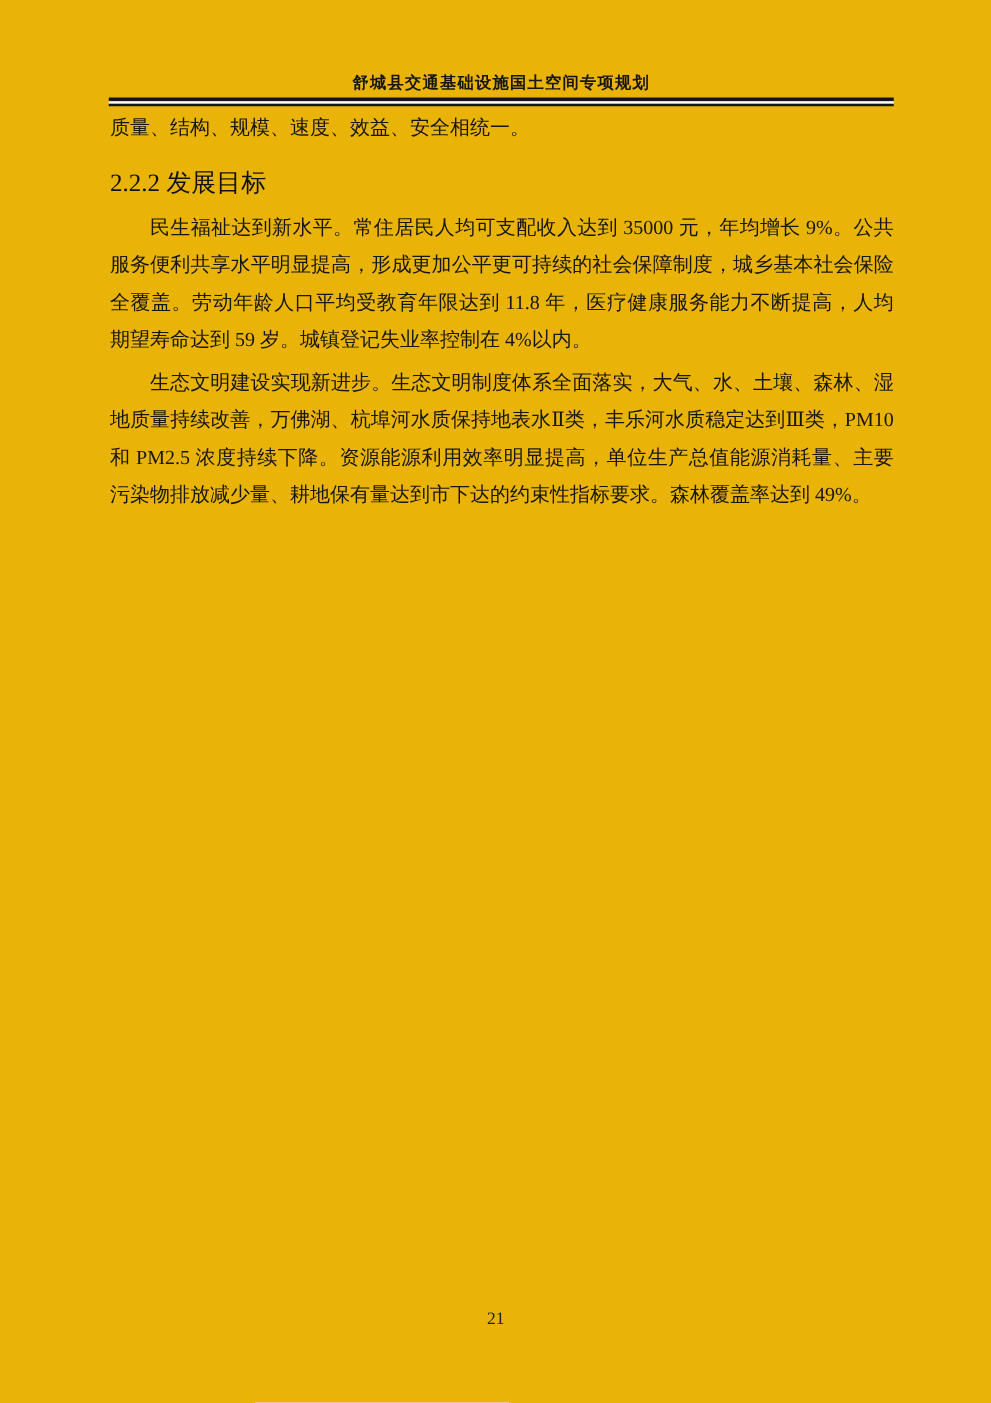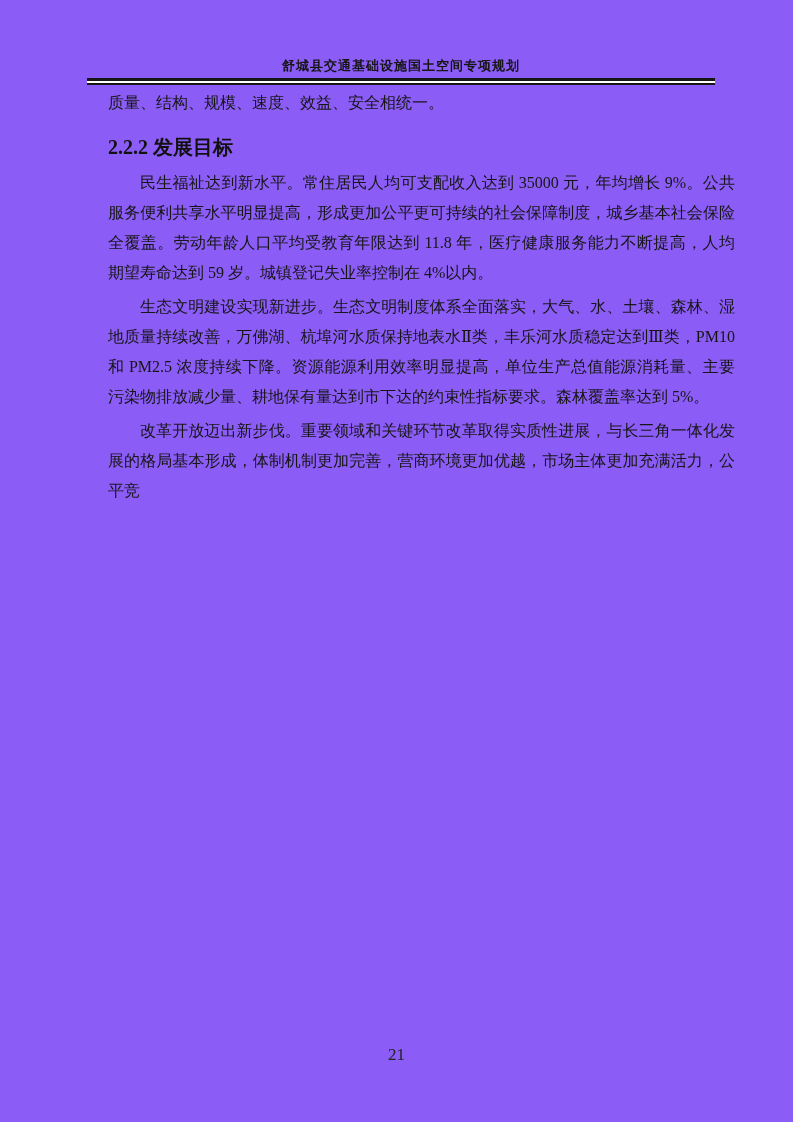--- a/index.html
+++ b/index.html
@@ -5,21 +5,21 @@
   html, body {
     margin: 0;
     padding: 0;
     background: #e8e8e8;
   }
   .page {
     position: relative;
     width: 793px;
     height: 1122px;
     margin: 0 auto;
-    background: #8b5cf6;
+    background: #eab308;
     font-family: "Liberation Serif", "DejaVu Serif", serif;
     color: #161616;
     overflow: hidden;
   }
   .header {
     position: absolute;
     top: 56px;
     left: 87px;
     width: 628px;
   }
@@ -39,46 +39,45 @@
 
   .content {
     position: absolute;
     top: 88px;
     left: 88px;
     width: 627px;
     font-size: 16px;
     line-height: 30px;
     text-align: justify;
     color: #161616;
-    margin-left: 20px;
   }
   .content p {
     margin: 0 0 4px 0;
     text-indent: 32px;
   }
   .content p.continuation {
     text-indent: 0;
   }
   .section-heading {
     font-size: 20px;
-    font-weight: bold;
+    font-weight: normal;
     line-height: 30px;
     margin: 14px 0 6px 0;
     text-align: left;
     color: #111111;
   }
   .footer {
     position: absolute;
     top: 1046px;
     left: 0;
     width: 793px;
     text-align: center;
   }
   .page-number {
-    font-size: 17px;
+    font-size: 14px;
     line-height: 16px;
     color: #222222;
   }
 </style>
 </head>
 <body>
 
 <div class="page">
 
   <div class="header">
@@ -89,21 +88,20 @@
       <div class="rule-thin"></div>
     </div>
   </div>
 
   <div class="content">
     <p class="continuation">质量、结构、规模、速度、效益、安全相统一。</p>
 
     <div class="section-heading">2.2.2 发展目标</div>
 
     <p>民生福祉达到新水平。常住居民人均可支配收入达到 35000 元，年均增长 9%。公共服务便利共享水平明显提高，形成更加公平更可持续的社会保障制度，城乡基本社会保险全覆盖。劳动年龄人口平均受教育年限达到 11.8 年，医疗健康服务能力不断提高，人均期望寿命达到 59 岁。城镇登记失业率控制在 4%以内。</p>
-    <p>生态文明建设实现新进步。生态文明制度体系全面落实，大气、水、土壤、森林、湿地质量持续改善，万佛湖、杭埠河水质保持地表水Ⅱ类，丰乐河水质稳定达到Ⅲ类，PM10 和 PM2.5 浓度持续下降。资源能源利用效率明显提高，单位生产总值能源消耗量、主要污染物排放减少量、耕地保有量达到市下达的约束性指标要求。森林覆盖率达到 5%。</p>
-    <p>改革开放迈出新步伐。重要领域和关键环节改革取得实质性进展，与长三角一体化发展的格局基本形成，体制机制更加完善，营商环境更加优越，市场主体更加充满活力，公平竞</p>
+    <p>生态文明建设实现新进步。生态文明制度体系全面落实，大气、水、土壤、森林、湿地质量持续改善，万佛湖、杭埠河水质保持地表水Ⅱ类，丰乐河水质稳定达到Ⅲ类，PM10 和 PM2.5 浓度持续下降。资源能源利用效率明显提高，单位生产总值能源消耗量、主要污染物排放减少量、耕地保有量达到市下达的约束性指标要求。森林覆盖率达到 49%。</p>
   </div>
 
   <div class="footer">
     <span class="page-number">21</span>
   </div>
 
 </div>
 
 </body></html>

